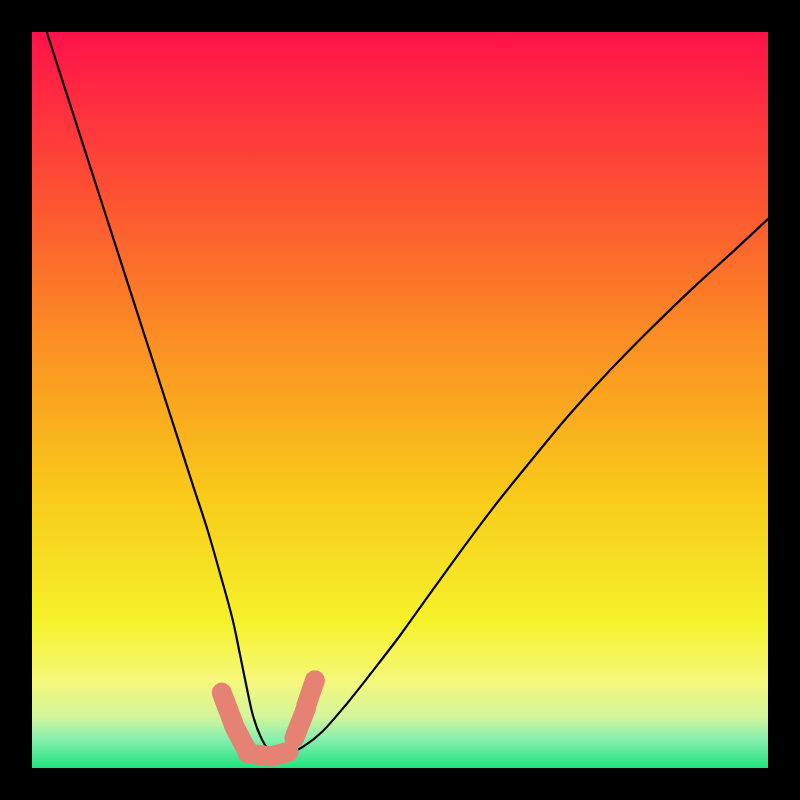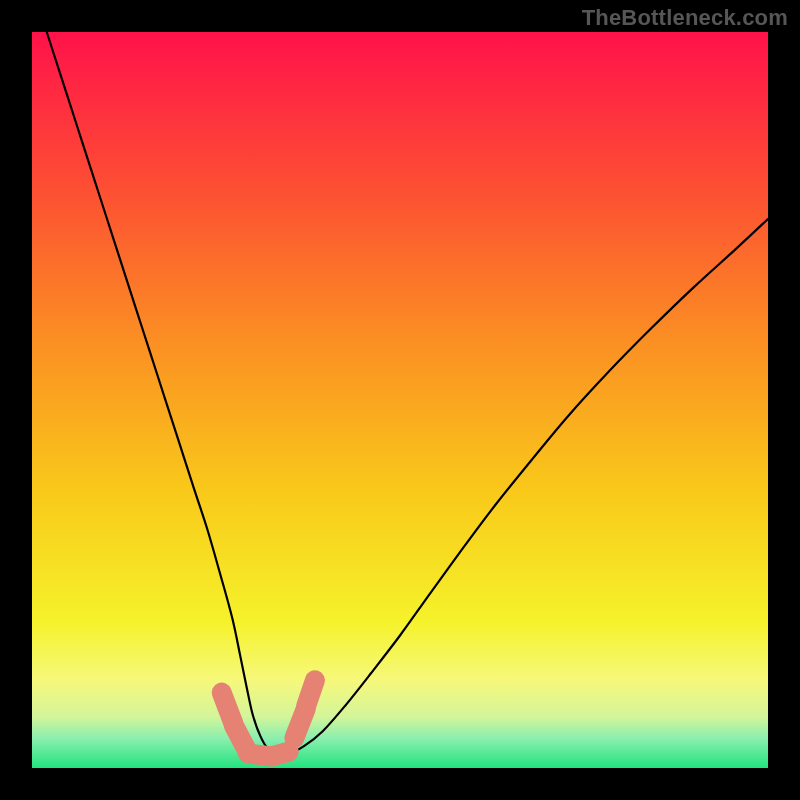--- a/index.html
+++ b/index.html
@@ -74,14 +74,13 @@
     <div id="segments">
         <div class="segment" style="width: 53.0791px; height: 20px; left: 168.5px; top: 666.384px; transform: rotate(69.1455deg); background: rgb(229, 130, 116);"></div>
         <div class="segment" style="width: 49.9598px; height: 20px; left: 183.676px; top: 696.56px; transform: rotate(62.1759deg); background: rgb(229, 130, 116);"></div>
         <div class="segment" style="width: 43.7353px; height: 20px; left: 206.292px; top: 712.752px; transform: rotate(7.12502deg); background: rgb(229, 130, 116);"></div>
         <div class="segment" style="width: 36.7834px; height: 20px; left: 229.64px; top: 712.016px; transform: rotate(-15.2551deg); background: rgb(229, 130, 116);"></div>
         <div class="segment" style="width: 52.3924px; height: 20px; left: 241.708px; top: 681.472px; transform: rotate(-68.6821deg); background: rgb(229, 130, 116);"></div>
         <div class="segment" style="width: 47.232px; height: 20px; left: 255.328px; top: 651.296px; transform: rotate(-71.0754deg); background: rgb(229, 130, 116);"></div>
       </div>
   </div>
 
-  <div class="watermark">TheBottleneck.com</div>
 </div>
 
 </body></html>

